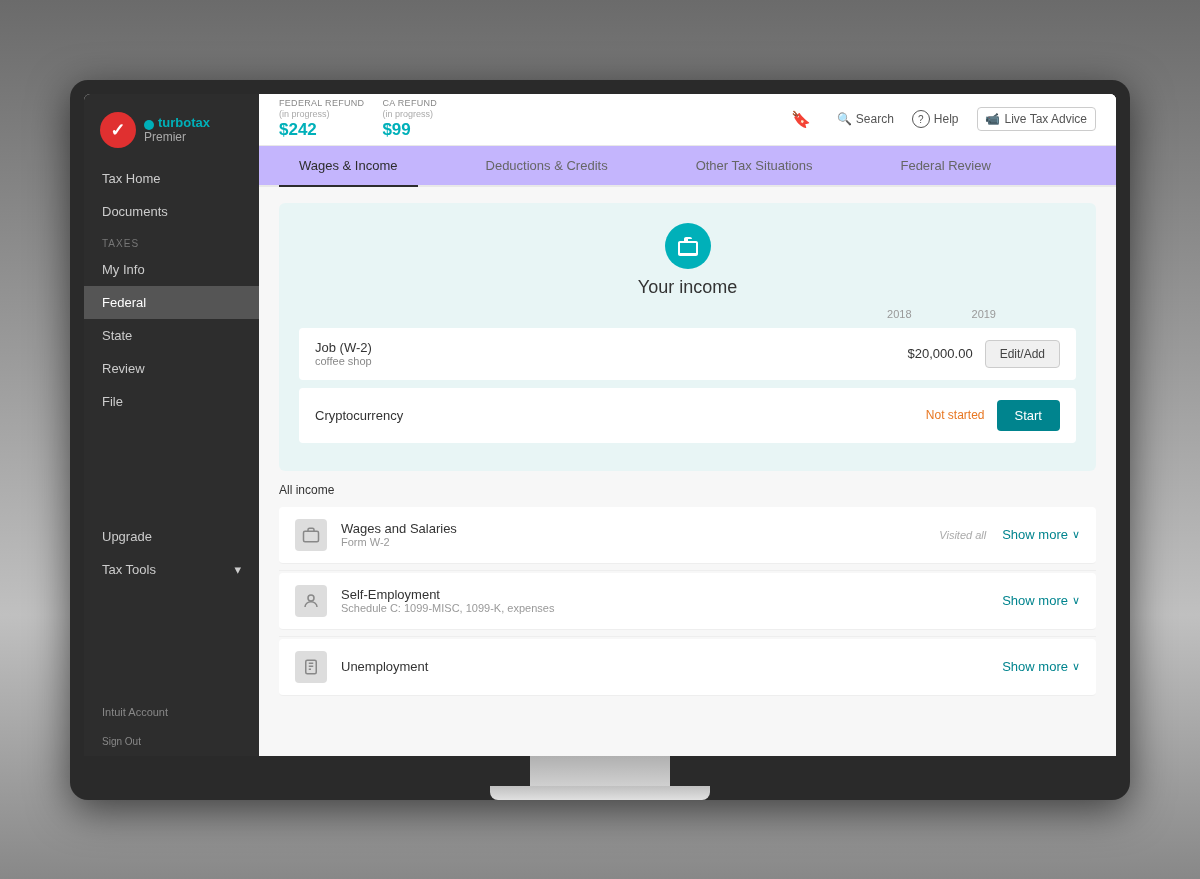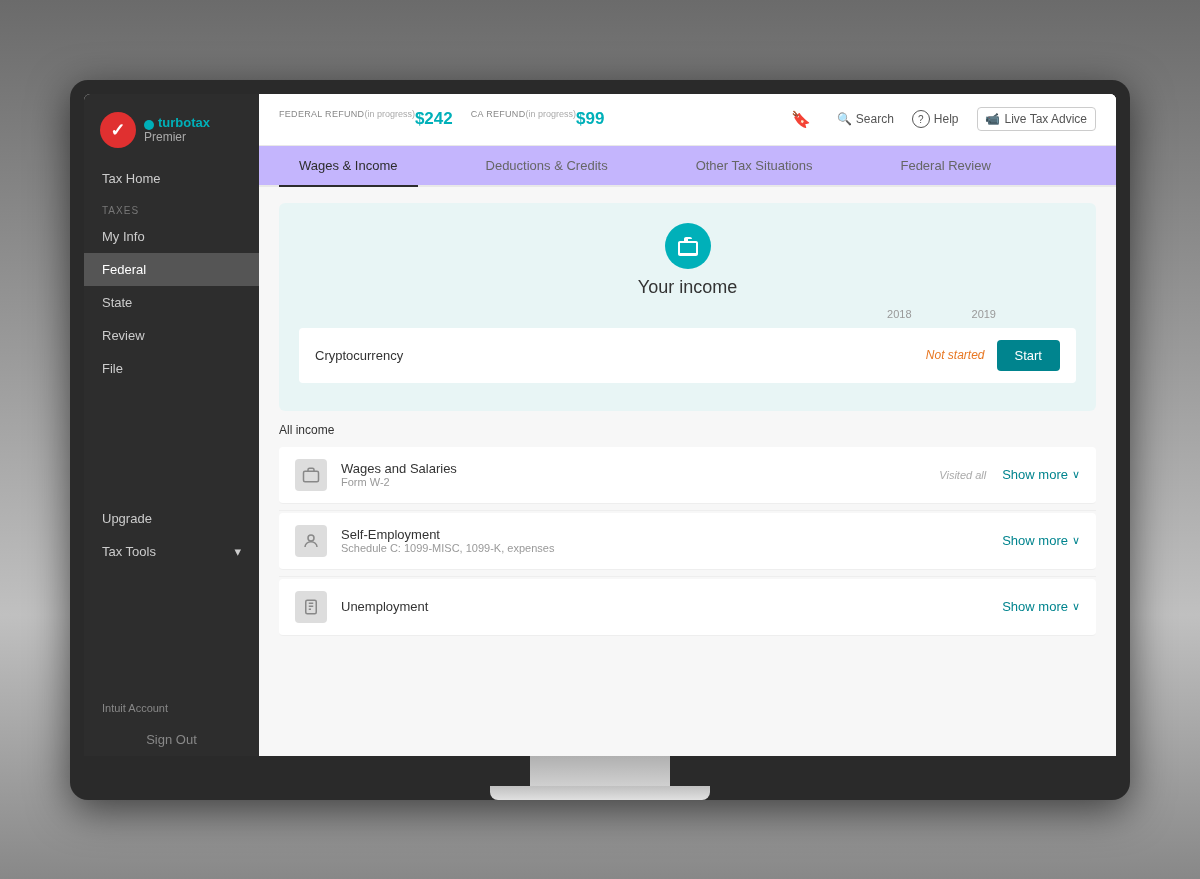--- a/index.html
+++ b/index.html
@@ -148,21 +148,21 @@
       gap: 0;
     }
     .refund-section {
       display: flex;
       align-items: center;
       gap: 18px;
       flex: 1;
     }
     .refund-item {
       display: flex;
-      flex-direction: row;
+      flex-direction: column;
       line-height: 1.2;
     }
     .refund-label {
       font-size: 9px;
       color: #888;
       text-transform: uppercase;
       letter-spacing: 0.3px;
     }
     .refund-sublabel {
       font-size: 9px;
@@ -314,21 +314,20 @@
       padding: 6px 14px;
       font-size: 12px;
       color: #444;
       cursor: pointer;
     }
 
     .income-row-status {
       font-size: 12px;
       color: #e87722;
       margin-right: 12px;
-      font-style: italic;
     }
     .btn-start {
       background: #00848e;
       border: none;
       border-radius: 4px;
       padding: 8px 18px;
       font-size: 13px;
       color: #fff;
       cursor: pointer;
       font-weight: 500;
@@ -417,20 +416,21 @@
           <div class="turbotax-name">
             <span class="turbotax-intuit"></span>
             <span>turbotax</span>
           </div>
           <div class="turbotax-tier">Premier</div>
         </div>
       </div>
 
       <div class="nav-section">
         <div class="nav-item">Tax Home</div>
+        <div class="nav-item">Documents</div>
       </div>
 
       <div class="nav-section-label">TAXES</div>
 
       <div class="nav-section">
         <div class="nav-item">My Info</div>
         <div class="nav-item active">Federal</div>
         <div class="nav-item">State</div>
         <div class="nav-item">Review</div>
         <div class="nav-item">File</div>
@@ -439,21 +439,21 @@
       <div class="nav-bottom">
         <div class="nav-item">Upgrade</div>
         <div class="nav-item nav-item-with-arrow">
           <span>Tax Tools</span>
           <span>▾</span>
         </div>
       </div>
 
       <div style="margin-top: auto;">
         <div class="nav-item" style="font-size:11px; color:#888;">Intuit Account</div>
-        <div class="nav-item" style="font-size:13px; color:#888;text-align:center;">Sign Out</div>
+        <div class="nav-item" style="font-size:10px; color:#888;">Sign Out</div>
       </div>
     </div>
 
     <div class="main-content">
 
       <div class="top-bar">
         <div class="refund-section">
           <div class="refund-item">
             <span class="refund-label">FEDERAL REFUND</span>
             <span class="refund-sublabel">(in progress)</span>
@@ -496,20 +496,28 @@
             <svg width="24" height="24" viewBox="0 0 24 24" fill="white">
               <path d="M20 7h-4V5c0-1.1-.9-2-2-2h-4C8.9 3 8 3.9 8 5v2H4c-1.1 0-2 .9-2 2v11c0 1.1.9 2 2 2h16c1.1 0 2-.9 2-2V9c0-1.1-.9-2-2-2zm-8-2h4v2h-4V5zm8 14H4V9h16v10z"></path>
             </svg>
           </div>
           <div class="income-title">Your income</div>
           <div class="income-table-header">
             <span>2018</span>
             <span>2019</span>
           </div>
 
+          <div class="income-row">
+            <div class="income-row-info">
+              <div class="income-row-title">Job (W-2)</div>
+              <div class="income-row-sub">coffee shop</div>
+            </div>
+            <span class="income-row-amount">$20,000.00</span>
+            <button class="btn-edit-add">Edit/Add</button>
+          </div>
 
           <div class="income-row">
             <div class="income-row-info">
               <div class="income-row-title">Cryptocurrency</div>
             </div>
             <span class="income-row-status">Not started</span>
             <button class="btn-start">Start</button>
           </div>
         </div>
 

